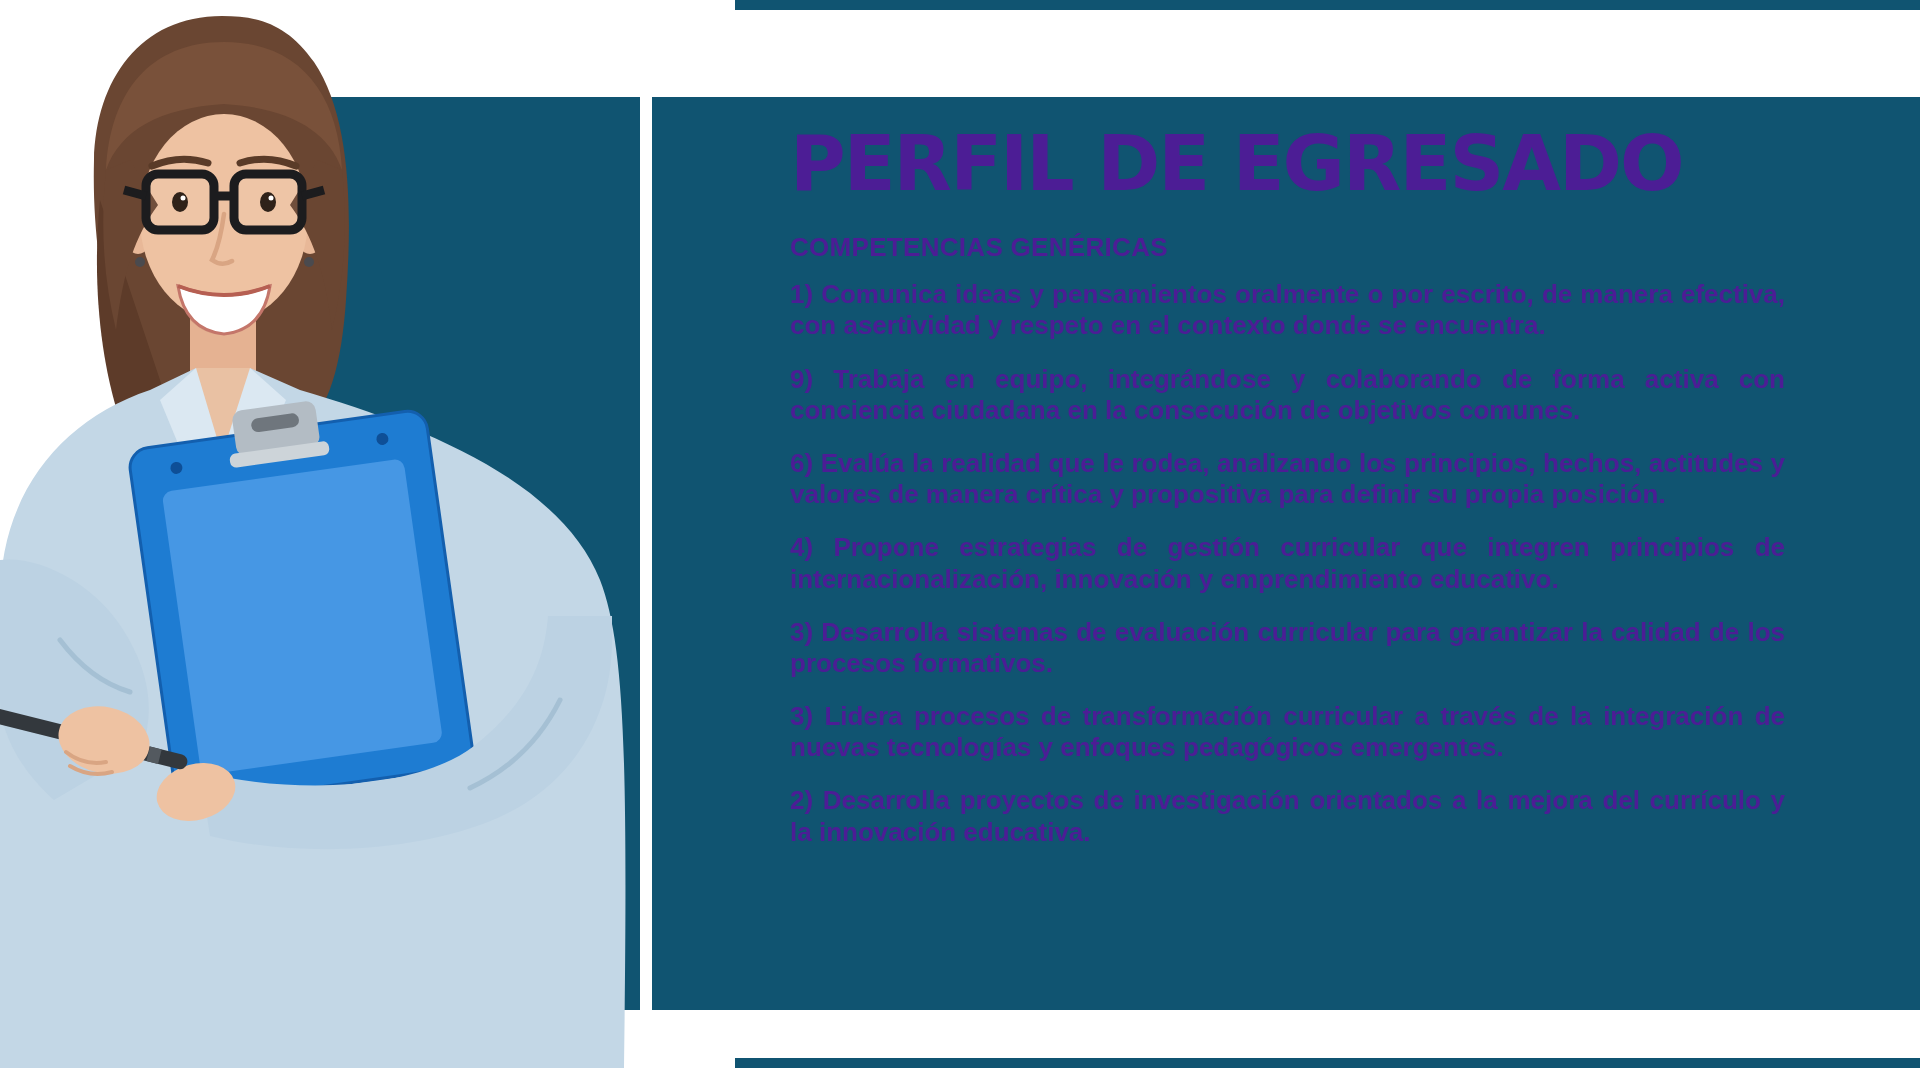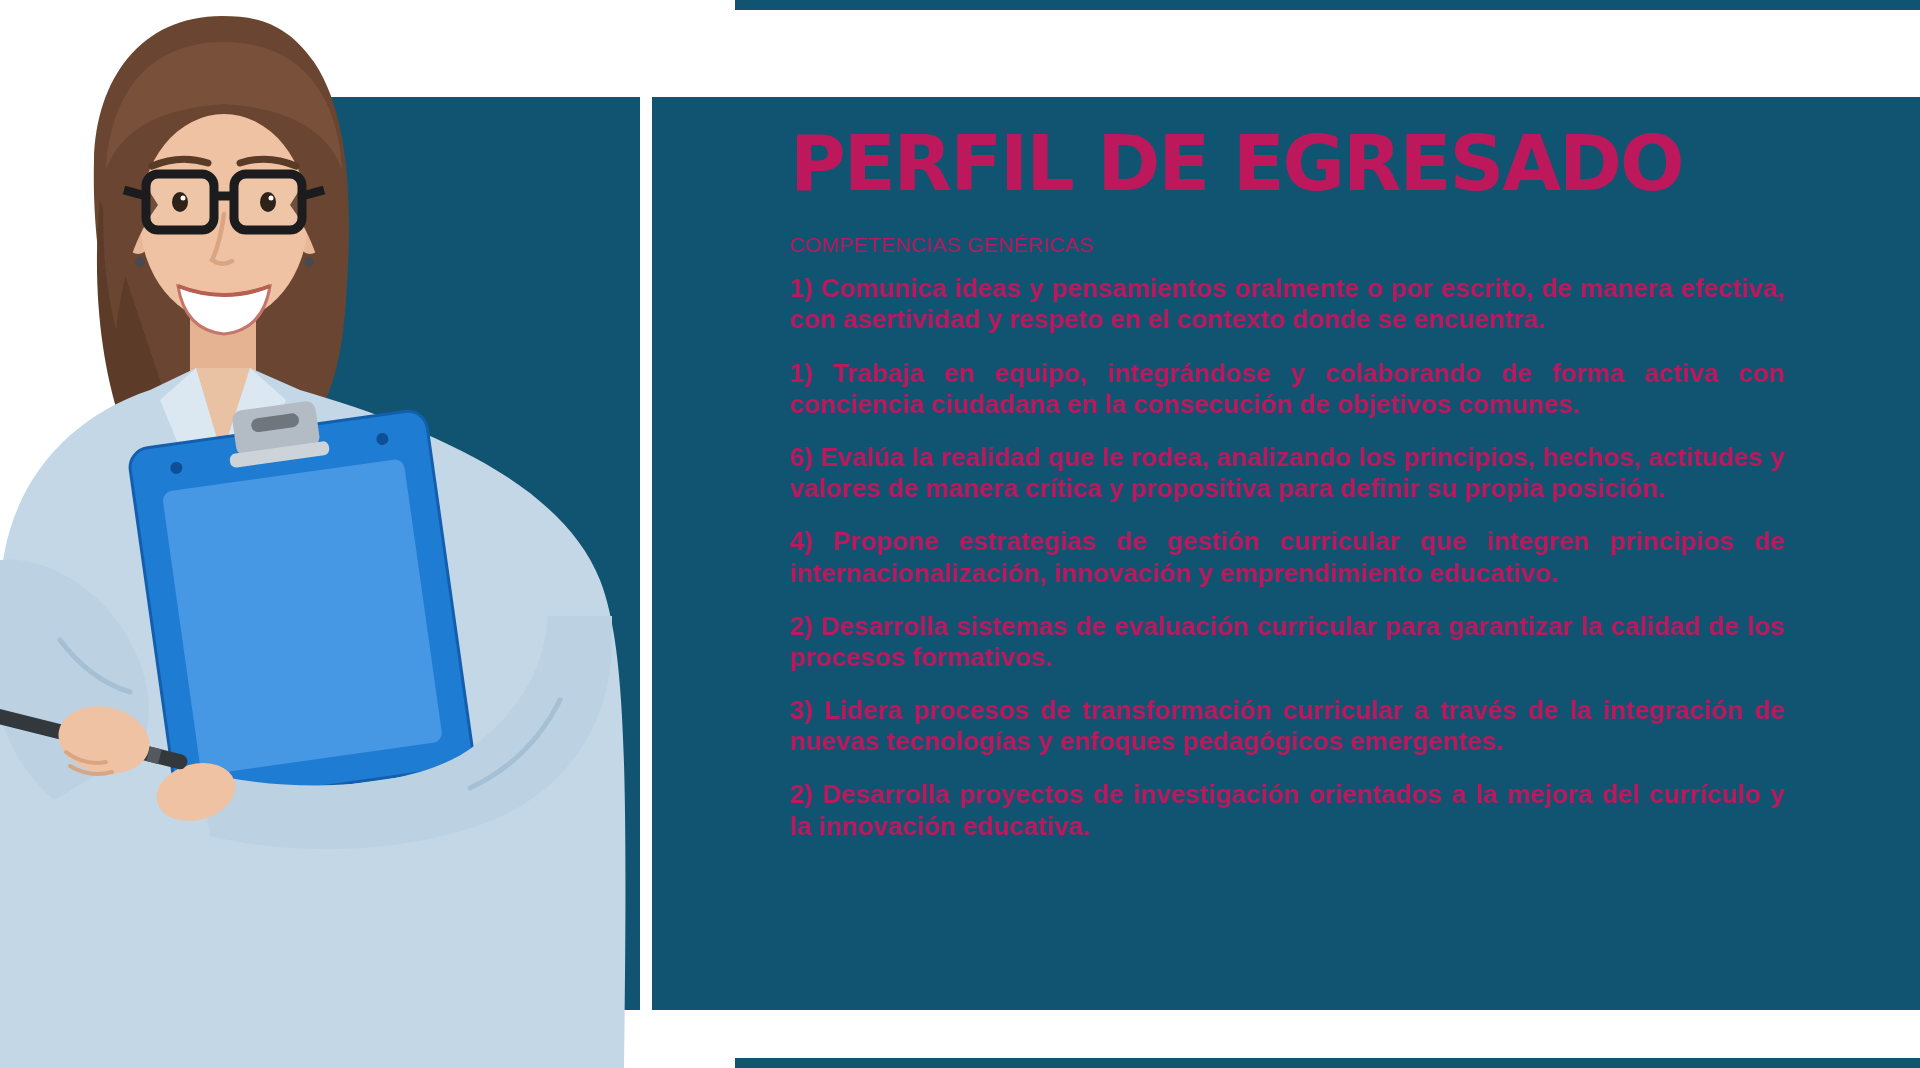--- a/index.html
+++ b/index.html
@@ -14,31 +14,31 @@
   .backdrop {
     position:absolute; left:140px; top:97px; width:500px; height:913px;
     background:#105471;
   }
   .panel {
     position:absolute; left:652px; top:97px; width:1268px; height:913px;
     background:#105471;
   }
   .photo { position:absolute; left:0; top:0; width:740px; height:1068px; }
   .content {
-    position:absolute; left:790px; top:126px; width:1012px; color:#be185d;
+    position:absolute; left:790px; top:126px; width:1012px; color:#4c1d95;
   }
   .content h1 {
     margin:0 0 26px 0;
     font-family:"DejaVu Sans", sans-serif;
     font-size:76px; line-height:1.0; font-weight:800; letter-spacing:-2px;
     white-space:nowrap;
   }
   .content h2 {
     margin:30px 0 0 0;
-    font-size:21px; line-height:1.2; font-weight:400; letter-spacing:0.3px;
+    font-size:26px; line-height:1.2; font-weight:700; letter-spacing:0.3px;
   }
   .content h2 + p { margin-top:16px; }
   .content p {
     margin:22px 17px 0 0;
     font-size:26px; line-height:1.2; font-weight:700;
     text-align:justify; text-justify:inter-word;
   }
 </style>
 </head>
 <body>
@@ -123,22 +123,22 @@
 
       <path d="M60,640 q30,40 70,52 M560,700 q-30,60 -90,88" stroke="#9fbbcf" stroke-width="5" fill="none" stroke-linecap="round" opacity="0.8"></path>
     </svg>
   </div>
 
   <div class="content">
     <h1>PERFIL DE EGRESADO</h1>
 
     <h2>COMPETENCIAS GENÉRICAS</h2>
     <p>1) Comunica ideas y pensamientos oralmente o por escrito, de manera efectiva, con asertividad y respeto en el contexto donde se encuentra.</p>
-    <p>1) Trabaja en equipo, integrándose y colaborando de forma activa con conciencia ciudadana en la consecución de objetivos comunes.</p>
+    <p>9) Trabaja en equipo, integrándose y colaborando de forma activa con conciencia ciudadana en la consecución de objetivos comunes.</p>
     <p>6) Evalúa la realidad que le rodea, analizando los principios, hechos, actitudes y valores de manera crítica y propositiva para definir su propia posición.</p>
     <p>4) Propone estrategias de gestión curricular que integren principios de internacionalización, innovación y emprendimiento educativo.</p>
 
-    <p>2) Desarrolla sistemas de evaluación curricular para garantizar la calidad de los procesos formativos.</p>
+    <p>3) Desarrolla sistemas de evaluación curricular para garantizar la calidad de los procesos formativos.</p>
     <p>3) Lidera procesos de transformación curricular a través de la integración de nuevas tecnologías y enfoques pedagógicos emergentes.</p>
     <p>2) Desarrolla proyectos de investigación orientados a la mejora del currículo y la innovación educativa.</p>
   </div>
 
 </div>
 
 </body></html>

